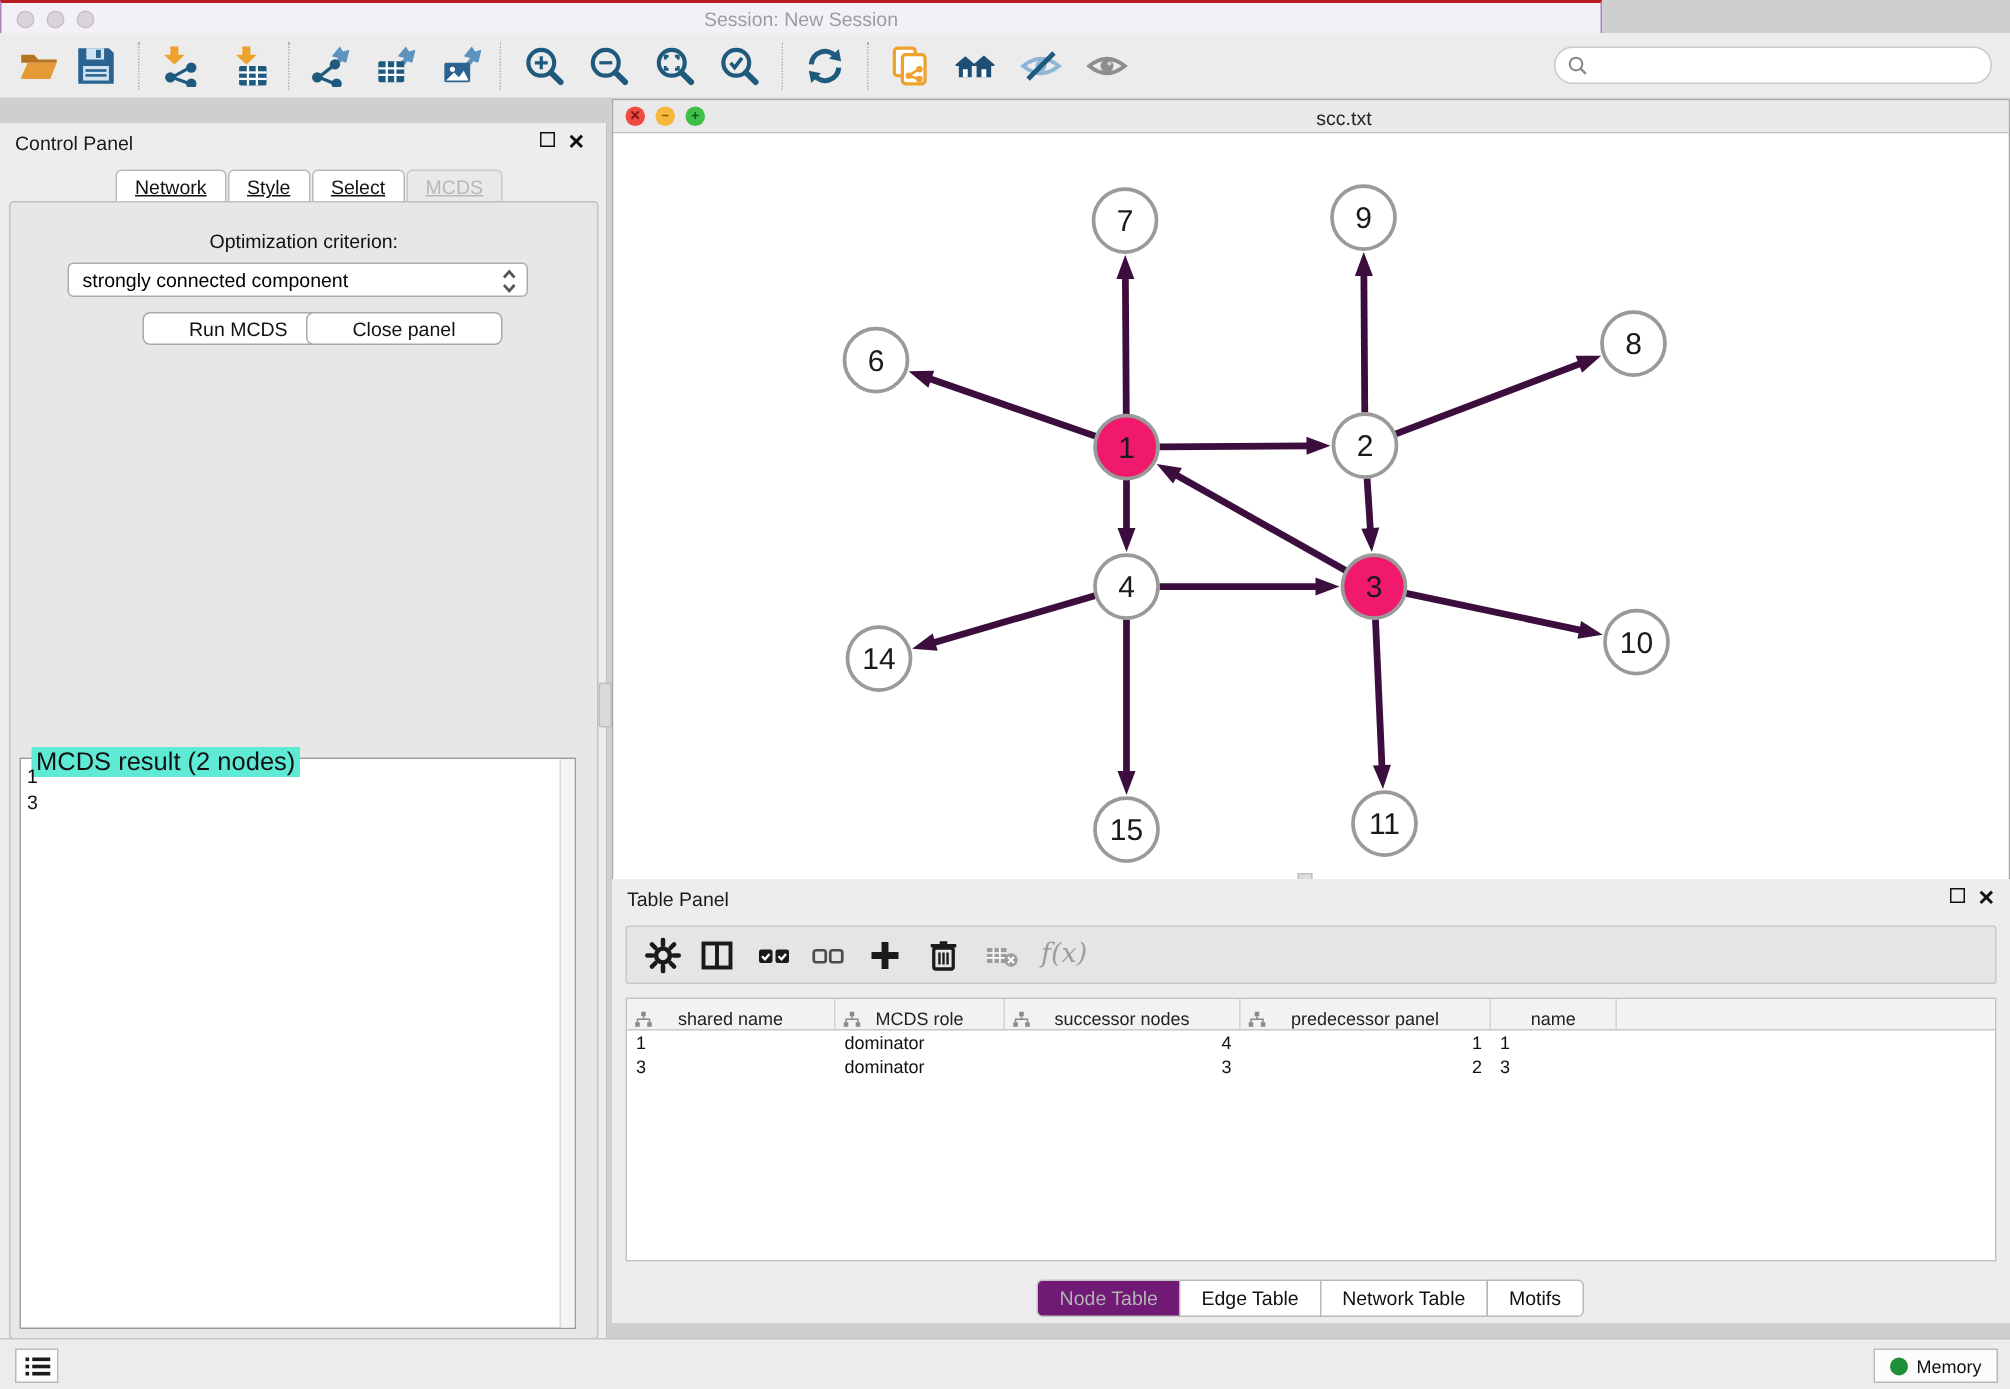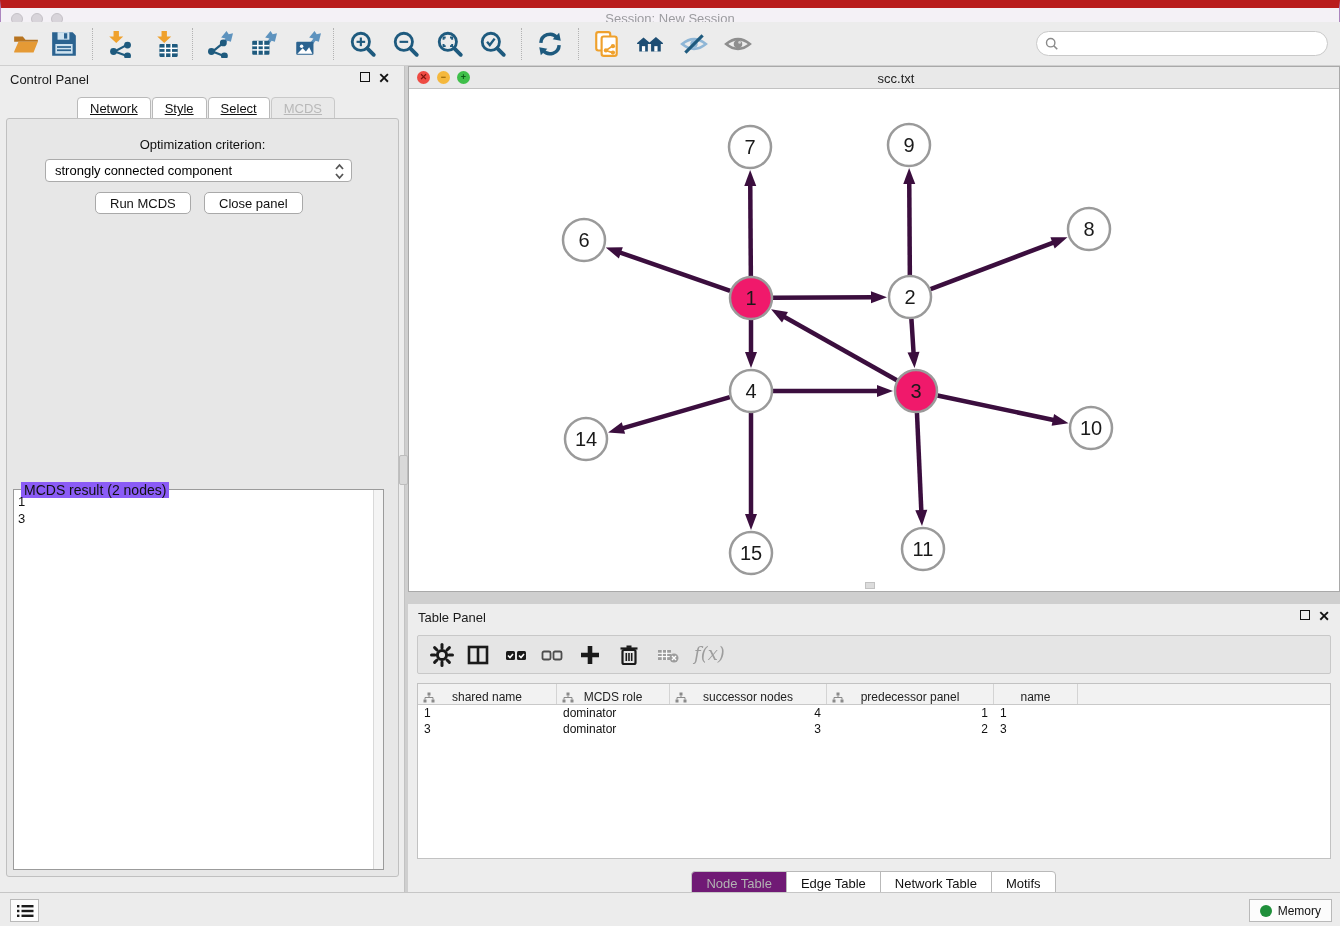--- a/index.html
+++ b/index.html
@@ -1,77 +1,77 @@
 <!DOCTYPE html>
 <html><head>
 <meta charset="utf-8">
 <style>
   * { margin:0; padding:0; box-sizing:border-box; }
   html,body { width:1340px; height:926px; font-family:"Liberation Sans", sans-serif; }
   #root { position:relative; width:1340px; height:926px; background:#CFCFCF; overflow:hidden; }
 
   
-  .titlebar { position:absolute; left:0; top:0; width:1340px; height:22px;
-    background:#F4F1F6; border-top:8px solid #b91c1c; border-left:1px solid #AC85BF; border-right:1px solid #AC85BF; }
+  .titlebar { position:absolute; left:0; top:0; width:1068px; height:22px;
+    background:#F4F1F6; border-top:2px solid #b91c1c; border-left:1px solid #AC85BF; border-right:1px solid #AC85BF; }
   .titlebar .title { position:absolute; left:0; right:0; top:3px; text-align:center; font-size:13px; color:#9C9CA0; }
   .tl-dot { position:absolute; top:5px; width:12px; height:12px; border-radius:50%;
     background:#D8D4DA; border:1px solid #C5C1C7; }
 
   
   .toolbar { position:absolute; left:0; top:22px; width:1340px; height:44px; background:#ECECEC; border-bottom:1px solid #CFCFCF; }
   .tbtn { position:absolute; top:5px; width:32px; height:34px; border:none; background:transparent; cursor:pointer; padding:2px; }
   .tbtn svg { width:28px; height:28px; display:block; margin:auto; }
   .tsep { position:absolute; top:6px; width:0; height:32px; border-left:1px dotted #B3B3B3; }
   .searchbox { position:absolute; right:12px; top:9px; width:292px; height:25px; background:#FFFFFF;
     border:1px solid #C9C9C9; border-radius:13px; display:flex; align-items:center; padding-left:8px; }
   .searchbox input { border:none; outline:none; flex:1; font-size:13px; background:transparent; margin-left:5px; }
 
   
-  .control-panel { position:absolute; left:0; top:66px; width:405px; height:826px; background:#EDEDED; border-right:1px solid #C2C2C2; }
+  .control-panel { position:absolute; left:0; top:82px; width:405px; height:826px; background:#EDEDED; border-right:1px solid #C2C2C2; }
   .panel-header { position:absolute; left:10px; top:6px; font-size:13px; color:#1A1A1A; }
   .panel-ctl { position:absolute; top:6px; font-size:12px; color:#111; cursor:pointer; line-height:12px; }
   .float-glyph { width:10px; height:10px; border:1.5px solid #111; display:inline-block; }
   .close-glyph { font-weight:bold; font-size:14px; }
 
   .cp-tabs { position:absolute; left:77px; top:31px; height:22px; display:flex; }
   .tab { border:1px solid #B9B9B9; background:#FFFFFF; color:#111; font-size:13px; padding:3px 12px 3px 12px; margin-right:1px;
     border-radius:4px 4px 0 0; cursor:pointer; white-space:nowrap;text-decoration:underline; }
   .tab.active { background:#E9E9E9; color:#B8B8B8; border-color:#C9C9C9; }
 
   .cp-content { position:absolute; left:6px; top:52px; width:393px; height:759px; background:#E7E7E7;
     border:1px solid #C0C0C0; border-radius:3px; }
   .opt-label { position:absolute; left:0; right:0; top:18px; text-align:center; font-size:13px; color:#111; }
   .dropdown { position:absolute; left:38px; top:40px; width:307px; height:23px; background:#FFFFFF; border:1px solid #ABABAB;
     border-radius:4px; font-size:13px; display:flex; align-items:center; padding-left:9px; cursor:pointer; }
   .dropdown .stepper { position:absolute; right:6px; top:2px; }
   .cp-btn { position:absolute; top:73px; height:22px; background:#FFFFFF; border:1px solid #A9A9A9; border-radius:5px;
-    font-size:13px; color:#111; cursor:pointer; padding:0 14px; font-family:inherit; }
+    font-size:13px; color:#111; cursor:pointer; padding:0 30px; font-family:inherit; }
 
   .result-group { position:absolute; left:6px; top:370px; width:371px; height:381px; border:1px solid #9B9B9B;
     background:#FFFFFF; }
-  .result-legend { position:absolute; left:7px; top:-8px; background:#8b5cf6; padding:0 3px; font-size:14px; color:#111; }
+  .result-legend { position:absolute; left:7px; top:-8px; background:#5eead4; padding:0 3px; font-size:17px; color:#111; }
   .result-text { position:absolute; left:4px; top:3px; right:12px; bottom:2px; font-size:13px; line-height:17px;
     color:#111; white-space:pre-line; overflow:hidden; }
   .result-scrollbar { position:absolute; right:0; top:0; width:10px; height:100%; background:#F4F4F4; border-left:1px solid #D9D9D9; }
 
   
   .v-splitter { position:absolute; left:405px; top:66px; width:3px; height:826px; background:#CFCFCF; cursor:col-resize; }
   .v-handle { position:absolute; left:399px; top:455px; width:9px; height:30px; background:#D9D9D9; border:1px solid #BDBDBD; border-radius:2px; }
 
   
   .net-window { position:absolute; left:408px; top:66px; width:932px; height:526px; background:#FFFFFF; border:1px solid #A9A9A9; }
   .net-titlebar { position:absolute; left:0; top:0; right:0; height:22px; background:#E9E9E9; border-bottom:1px solid #C2C2C2; }
   .net-title { position:absolute; left:0; right:0; top:4px; text-align:center; font-size:13px; color:#222;padding-left:44px; }
   .mac-dot { position:absolute; top:4px; width:13px; height:13px; border-radius:50%; font-size:9px; font-weight:bold;
     text-align:center; line-height:13px; cursor:pointer; }
   .net-canvas { position:absolute; left:0; top:22px; width:930px; height:502px; background:#FFFFFF; }
   .net-hscroll-handle { position:absolute; left:456px; bottom:2px; width:10px; height:7px; background:#DCDCDC; border:1px solid #C2C2C2; }
 
   
-  .table-panel { position:absolute; left:408px; top:604px; width:932px; height:296px; background:#EDEDED; }
+  .table-panel { position:absolute; left:408px; top:586px; width:932px; height:296px; background:#EDEDED; }
   .tp-toolbar { position:absolute; left:9px; top:31px; width:914px; height:39px; background:#E5E5E5; border:1px solid #C8C8C8; border-radius:2px; }
   .tp-btn { position:absolute; top:6px; width:28px; height:26px; background:transparent; border:none; cursor:pointer; }
   .tp-btn svg { width:24px; height:24px; display:block; margin:auto; }
   .fx-label { position:absolute; top:7px; font-size:18px; color:#9D9D9D; font-style:italic; font-family:"DejaVu Serif", serif; }
 
   .tp-table { position:absolute; left:9px; top:79px; width:914px; height:176px; background:#FFFFFF; border:1px solid #C2C2C2; overflow:hidden; }
   .tp-header { display:flex; height:21px; background:#F2F2F2; border-bottom:1px solid #C9C9C9; }
   .th { display:flex; align-items:flex-end; justify-content:center; font-size:12px; color:#222; border-right:1px solid #D4D4D4;
     gap:6px; cursor:pointer; position:relative; }
   .th svg { position:absolute; left:5px; }

